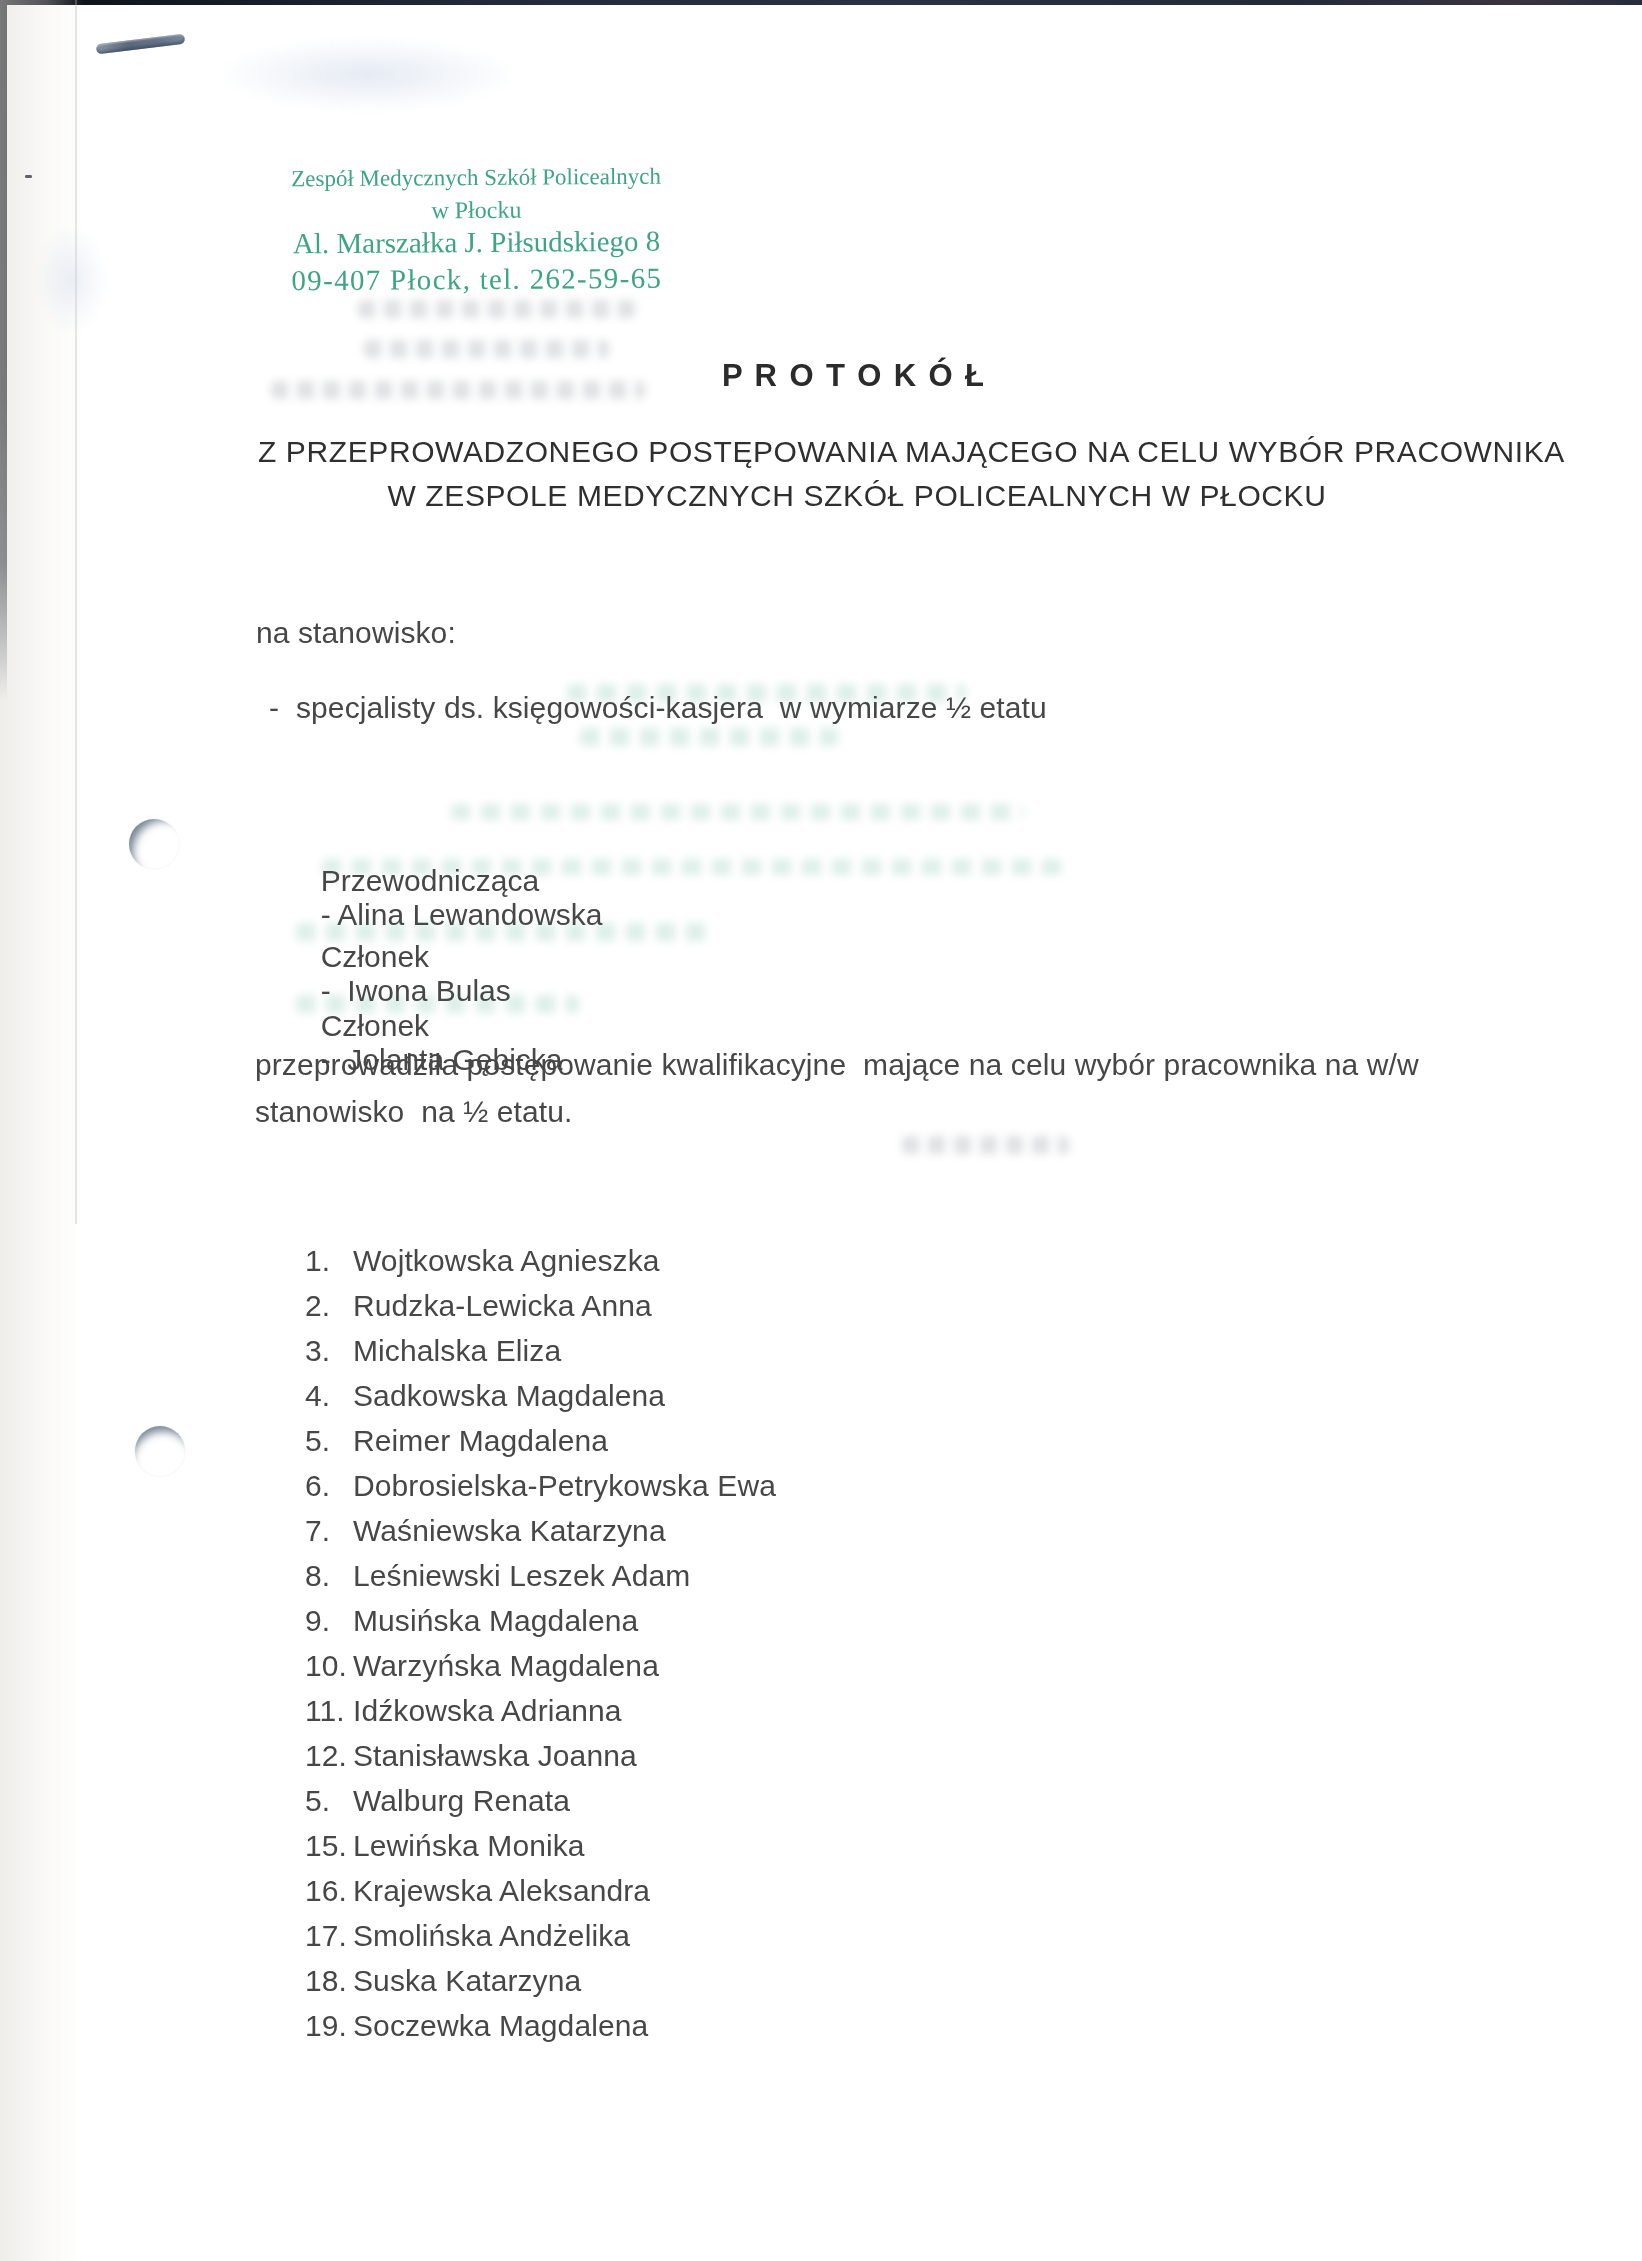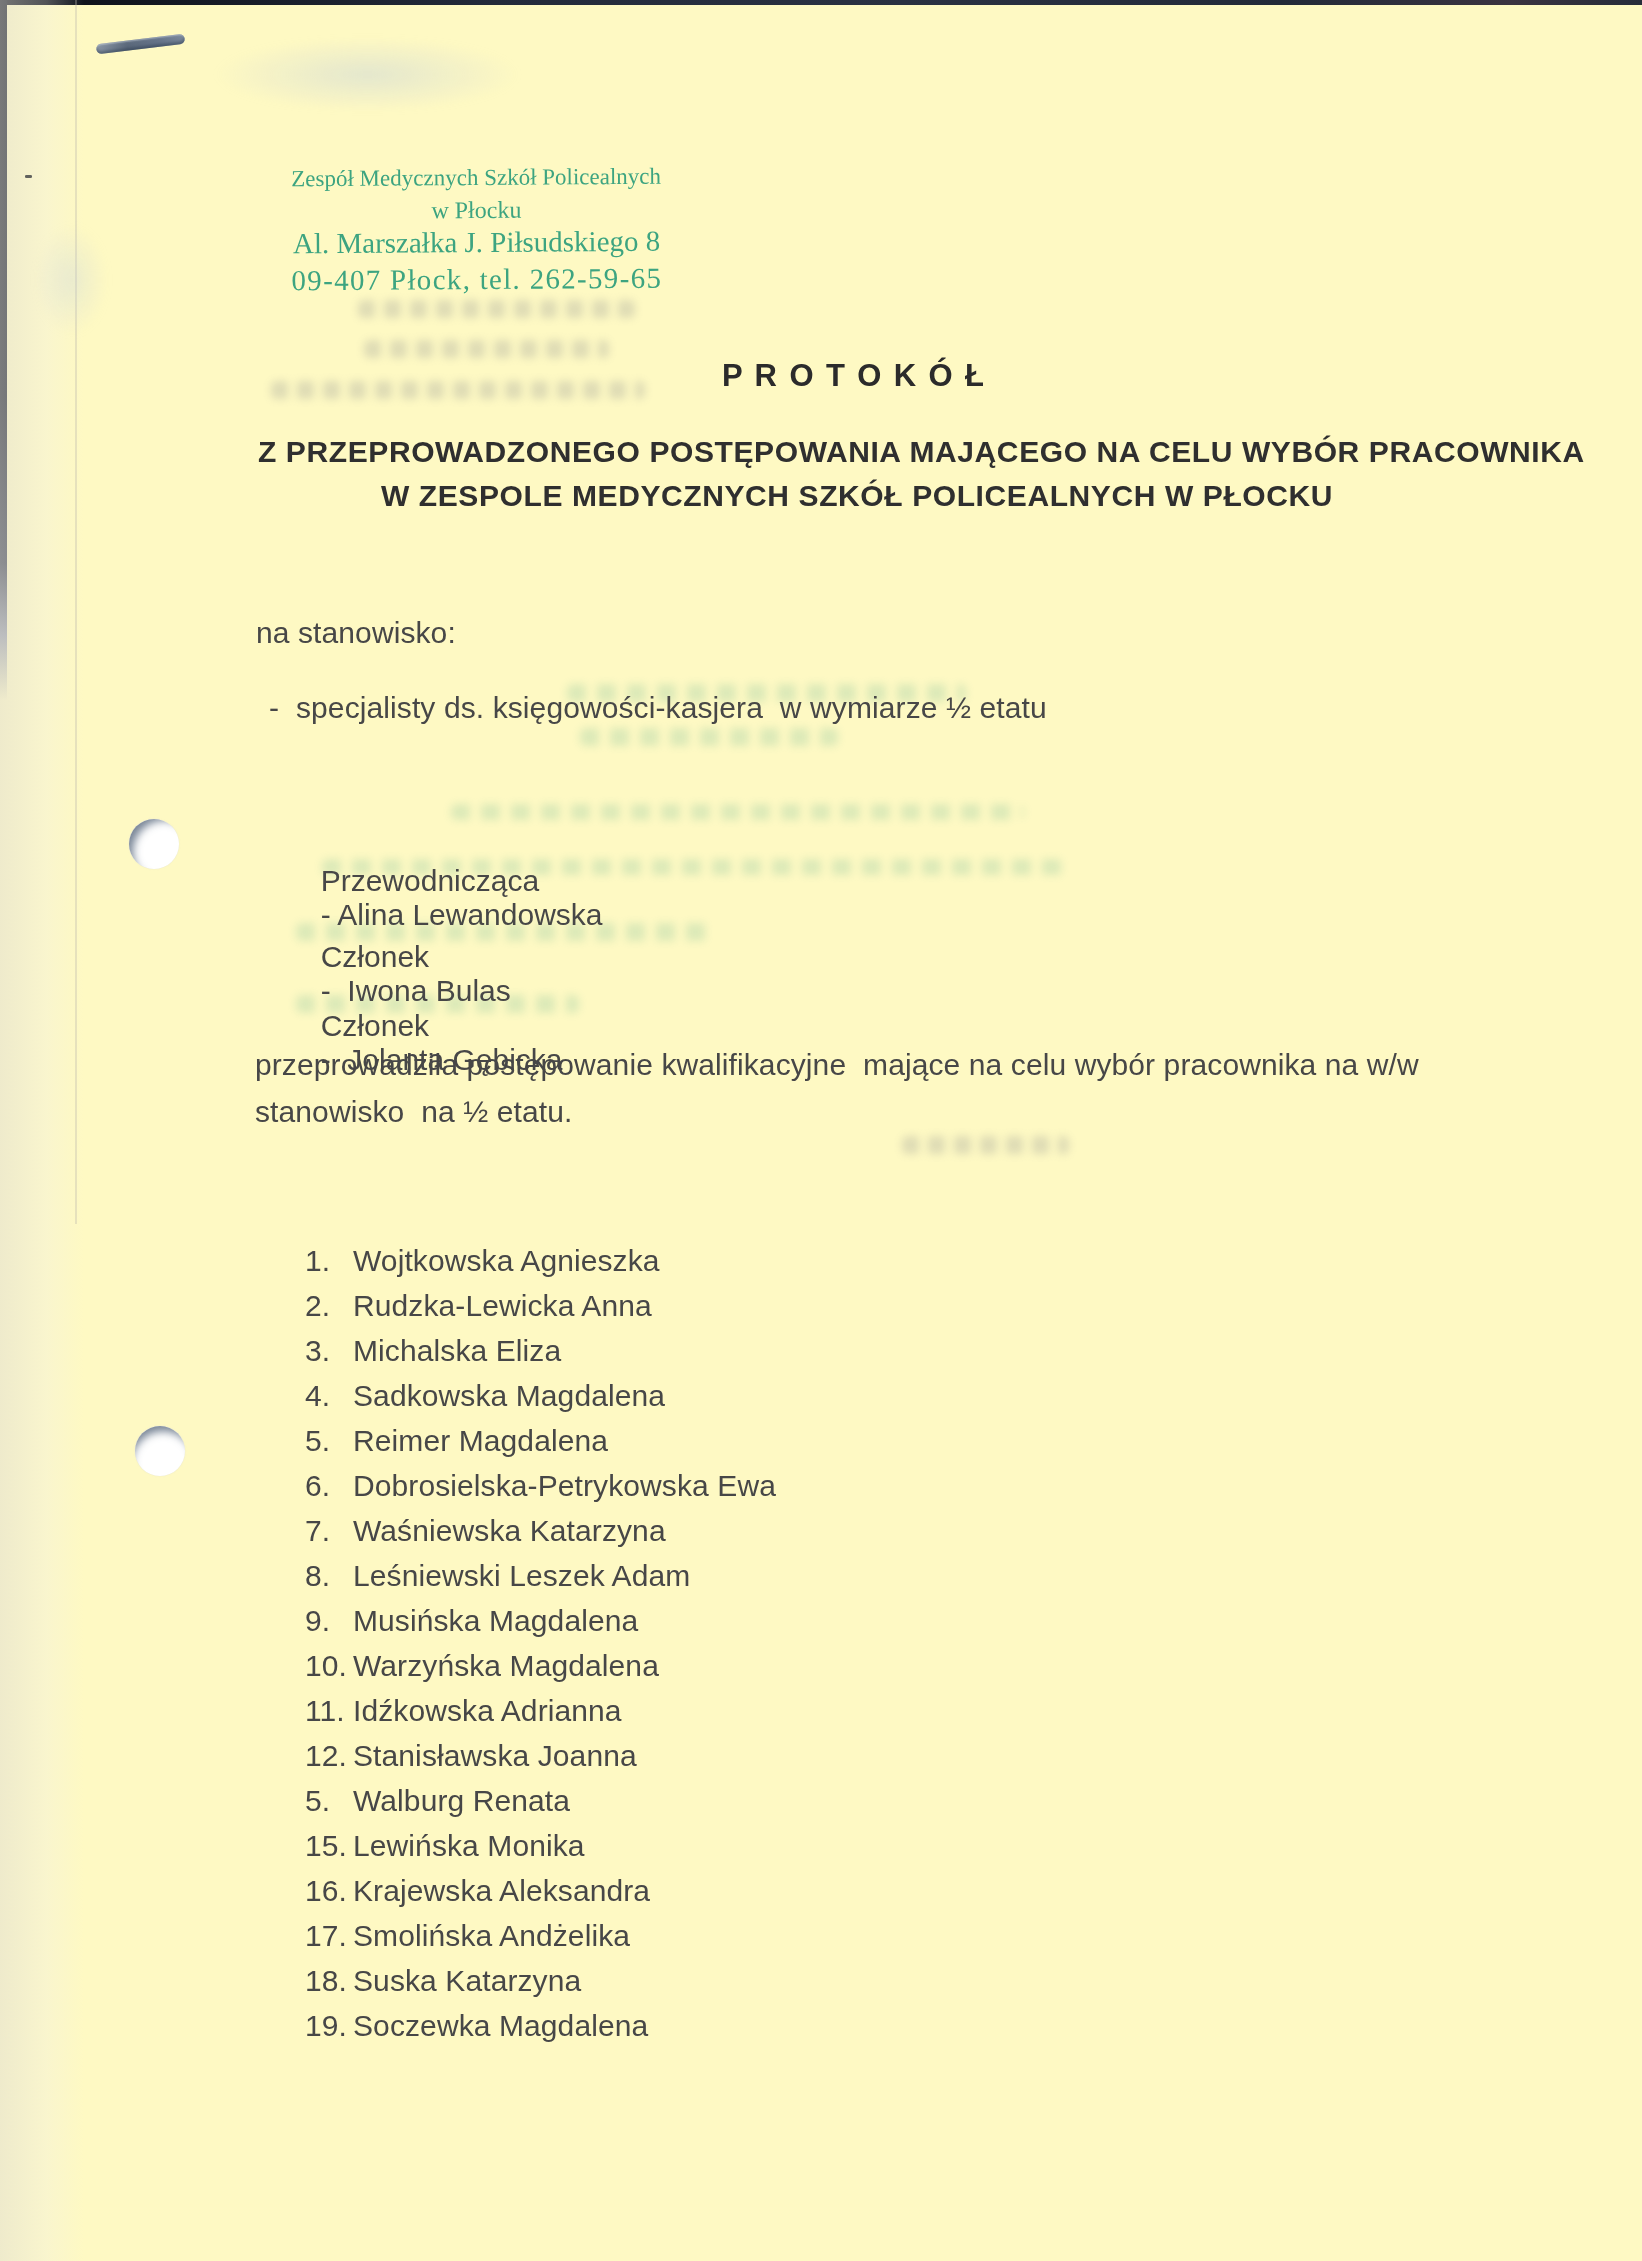--- a/index.html
+++ b/index.html
@@ -1,19 +1,19 @@
 <!DOCTYPE html>
 <html style="font-size:10.3px"><head>
 <meta charset="utf-8">
 <style>
   html,body{margin:0;padding:0;background:#888;}
   .page{
     position:relative;
     width:1643px;height:2261px;
-    background:#fef9c3;
+    background:#ffffff;
     overflow:hidden;
     font-family:"Liberation Sans","DejaVu Sans",sans-serif;
     color:#454545;
   }
   
   .edge-top{position:absolute;left:0;top:0;width:1643px;height:4.5px;
     background:linear-gradient(90deg,#0c0f16,#232a3a 30%,#2a3142 55%,#232a38 78%,#3a3340 92%,#262c3a);}
   .edge-left{position:absolute;left:0;top:0;width:7px;height:722px;
     background:linear-gradient(#10141d 0%,#161b26 55%,#3c4250 78%,#9aa0aa 88%,rgba(255,255,255,0) 97%);}
   .left-shade{position:absolute;left:0;top:0;bottom:0;width:84px;
@@ -51,21 +51,21 @@
     font-family:"Liberation Serif","DejaVu Serif",serif;
     transform:rotate(-0.4deg);opacity:.93;line-height:1.05;}
   .stamp .l1{font-size:23px;}
   .stamp .l2{font-size:24px;margin-top:7.7px;}
   .stamp .l3{font-size:29px;margin-top:3.9px;}
   .stamp .l4{font-size:29px;margin-top:6.4px;letter-spacing:1.3px;}
   
   .abs{position:absolute;white-space:pre;}
   .title{left:258px;top:358px;width:1192px;text-align:center;
     font-size:31px;font-weight:bold;letter-spacing:1.9px;color:#2b2b2b;margin:0;}
-  .subtitle{left:258px;width:1198px;text-align:center;font-size:30px;font-weight:bold;
+  .subtitle{left:258px;width:1198px;text-align:center;font-size:30px;font-weight:normal;
     letter-spacing:0.6px;color:#2f2f2f;}
   .sub1{top:435px;}
   .sub2{top:479px;}
   .bodyline{font-size:30px;letter-spacing:0.1px;color:#474747;}
   .pos-intro{left:256px;top:616px;}
   .pos-item{left:269px;top:691px;}
   .date-line{left:256px;top:761px;}
   .committee-row{position:absolute;left:254px;width:1224px;font-size:30px;color:#474747;white-space:pre;}
   .committee-row .role{display:inline-block;width:351px;}
   .committee-row:nth-of-type(1){top:830px;}

